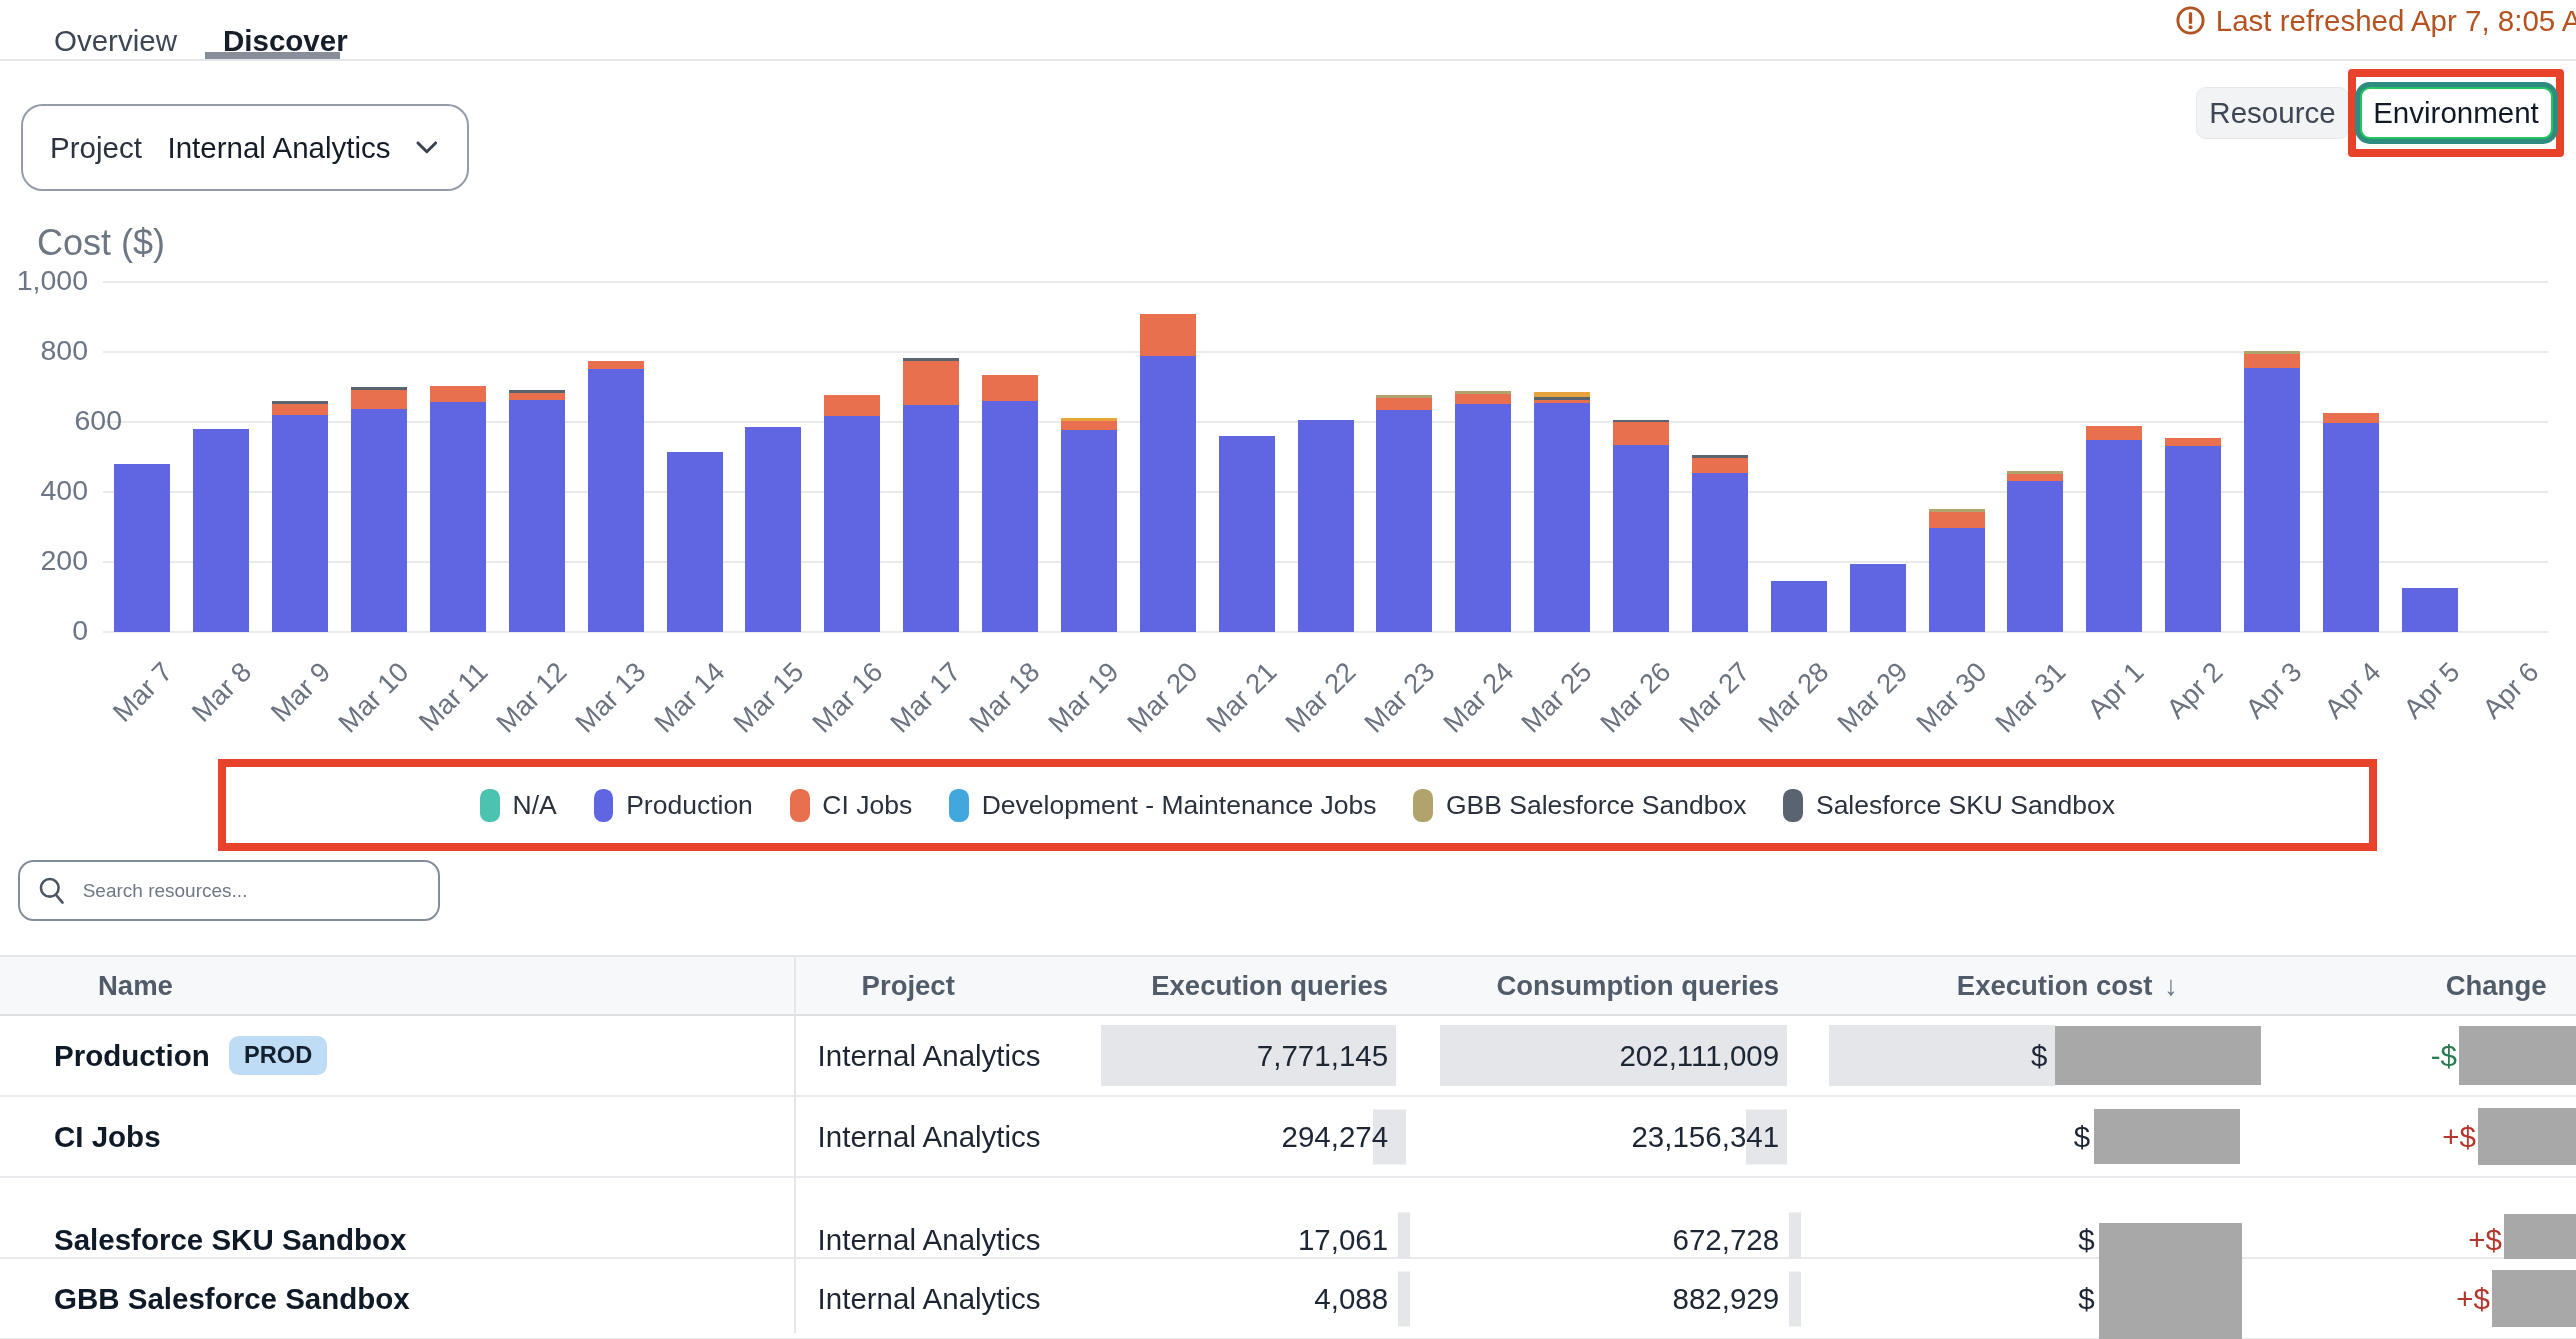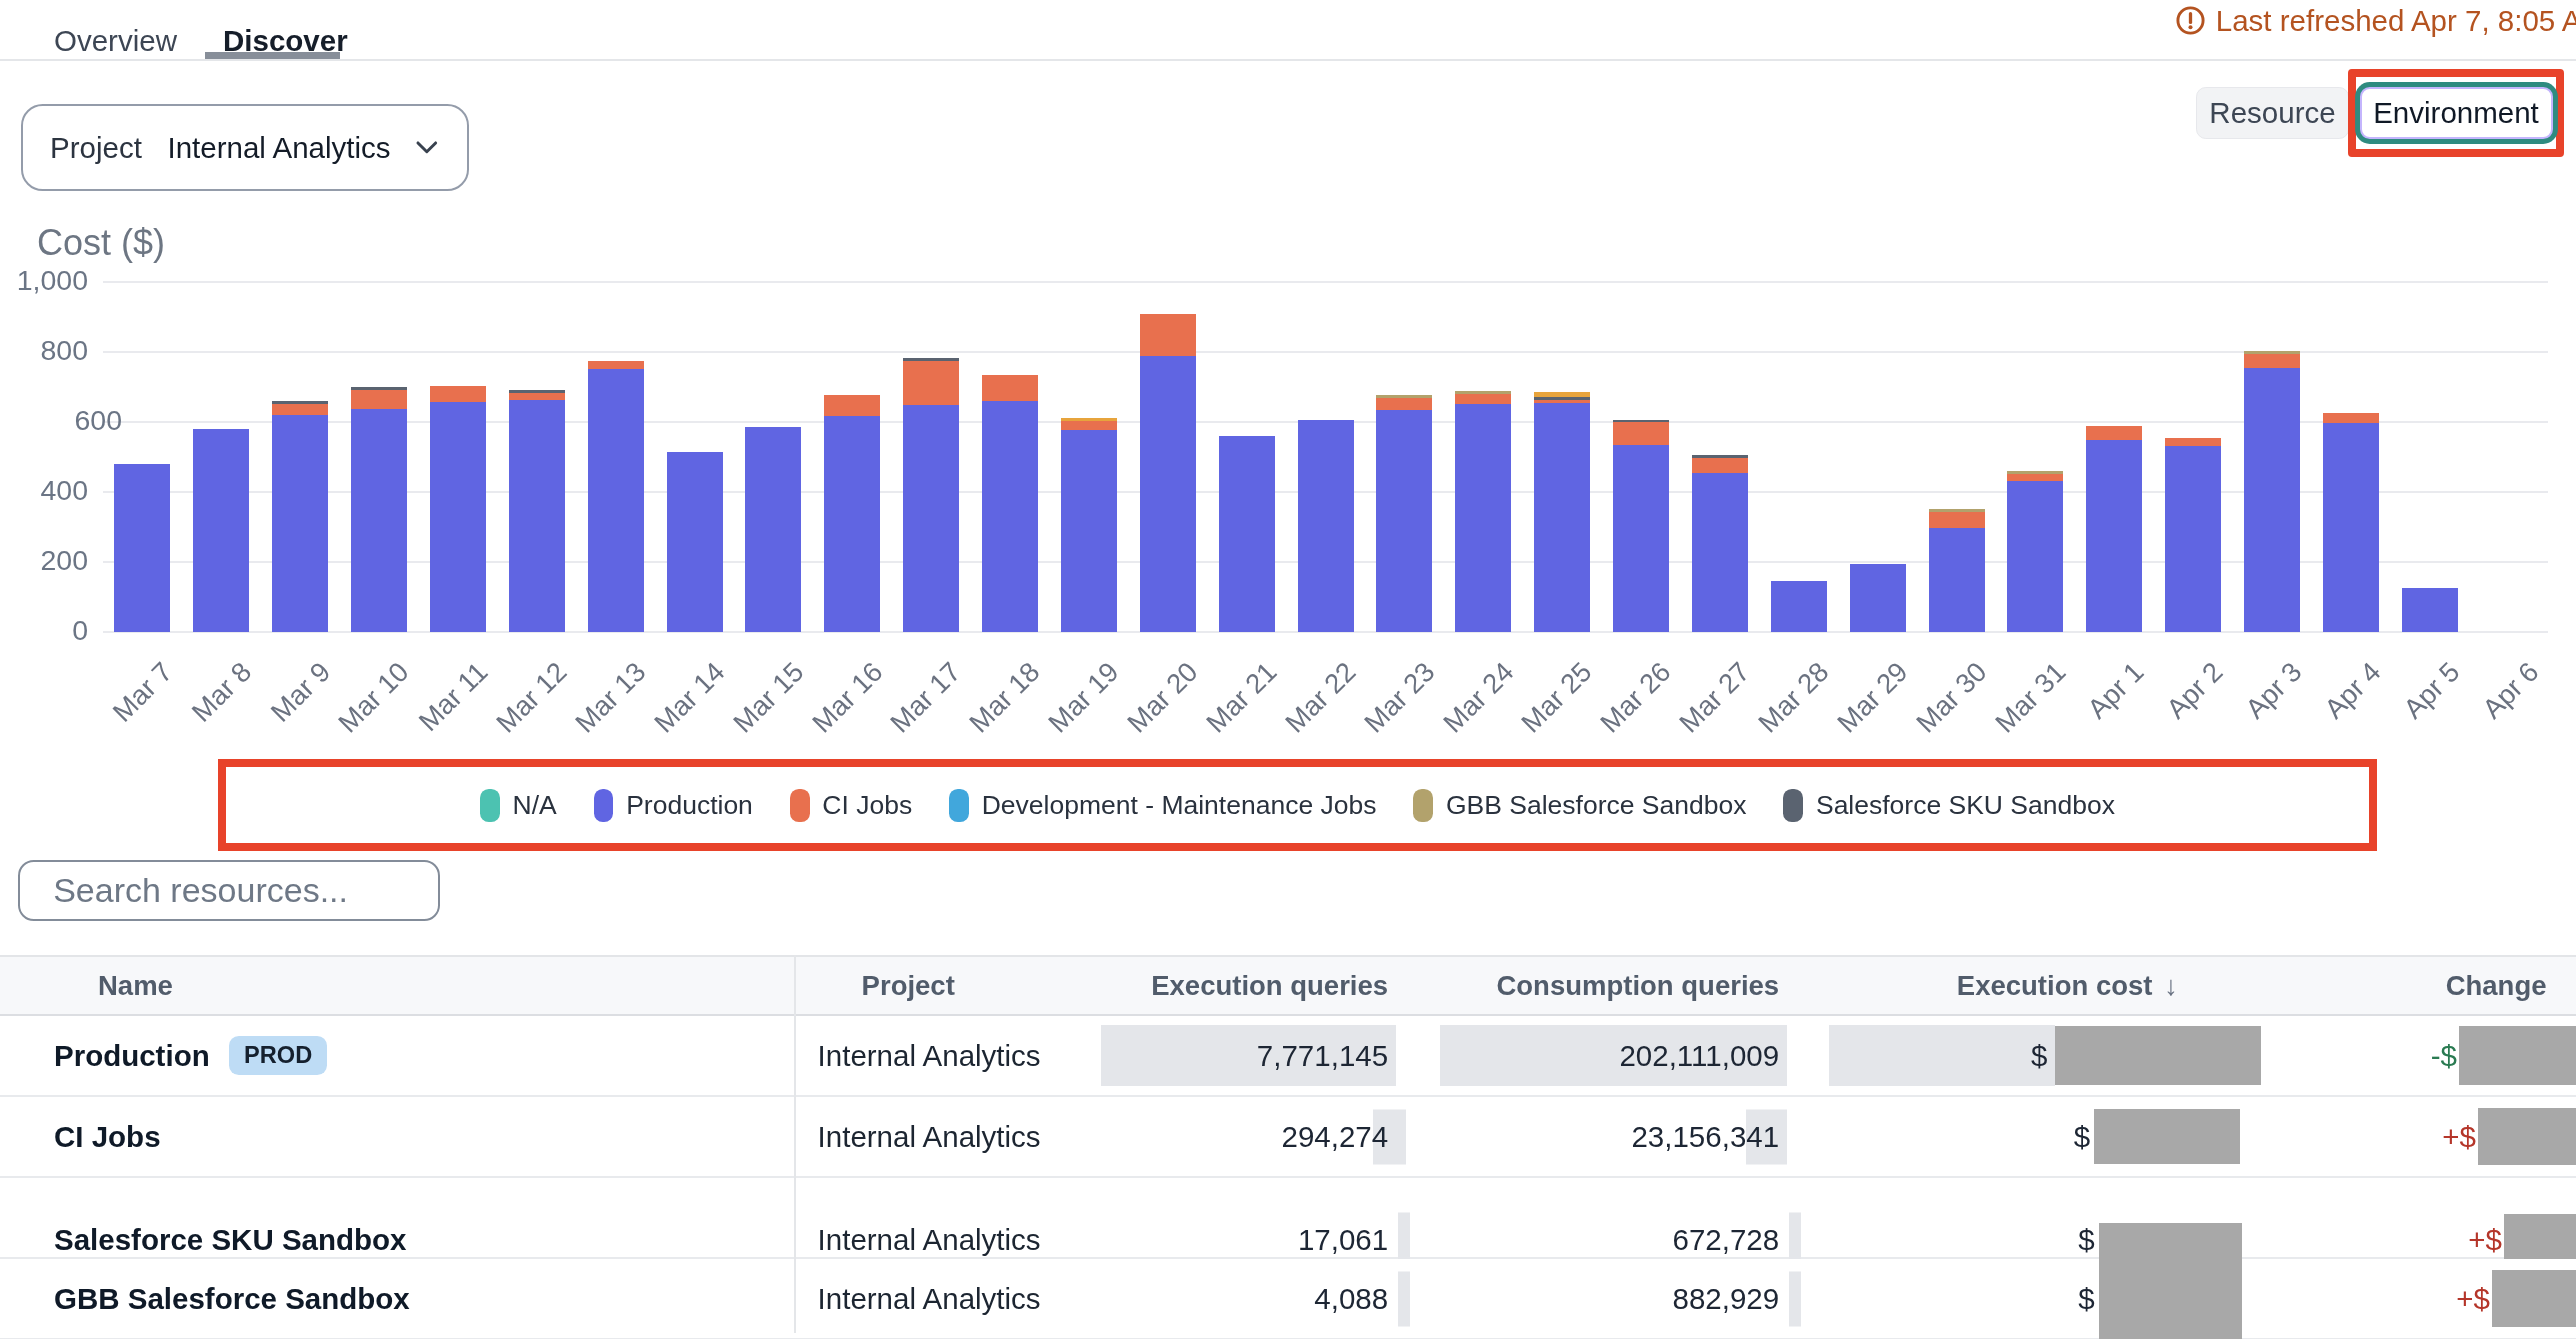--- a/index.html
+++ b/index.html
@@ -26,21 +26,21 @@
   .seg-resource{
     position:absolute;left:2196px;top:87px;width:153px;height:52px;background:#f2f3f5;
     border:1px solid #e7e8ec;border-radius:9.8px;display:flex;align-items:center;justify-content:center;
     font-size:29.5px;color:#3d4654;cursor:pointer;box-sizing:border-box;
   }
   .env-annotation{
     position:absolute;left:2348px;top:69px;width:216px;height:88px;box-sizing:border-box;
     border:8.8px solid #e8432a;border-radius:3.9px;display:flex;align-items:center;justify-content:center;
   }
   .seg-environment{
-    width:193px;height:52px;background:#ffffff;border:2px solid #c4b5fd;border-radius:9.8px;
+    width:193px;height:52px;background:#ffffff;border:2px solid #22c55e;border-radius:9.8px;
     box-shadow:0 0 0 4.9px #2e8b80;display:flex;align-items:center;justify-content:center;
     font-size:29.5px;color:#101926;cursor:pointer;box-sizing:border-box;
   }
   
   .chart{position:absolute;left:0;top:222px;width:2284px;height:511px;}
   .chart-title{position:absolute;left:37px;top:0;font-size:36px;font-weight:500;color:#6d7683;}
   .plot{position:absolute;left:103px;top:60px;width:2445px;height:350px;}
   .gridline{position:absolute;left:0;width:100%;height:2px;background:#e9eaee;}
   .ylabel{position:absolute;left:0;width:88px;text-align:right;font-size:28.5px;color:#6b7585;}
   .bars{position:absolute;left:0;bottom:0;width:100%;height:100%;display:flex;align-items:flex-end;}
@@ -61,21 +61,21 @@
   .legend{display:flex;align-items:center;gap:37px;flex-wrap:nowrap;}
   .legend-item{display:flex;align-items:center;gap:12.8px;cursor:pointer;}
   .swatch{width:19.7px;height:33px;border-radius:8.8px;flex:0 0 auto;}
   .legend-label{font-size:26.5px;color:#2a323e;white-space:nowrap;}
   
   .search{
     position:absolute;left:17.7px;top:860px;width:422px;height:61px;box-sizing:border-box;
     border:2px solid #838c99;border-radius:15.7px;display:flex;align-items:center;padding:0 17.7px;gap:13.8px;background:#fff;
   }
   .search input{
-    border:none;outline:none;flex:1;font-size:34px;color:#30394a;background:transparent;
+    border:none;outline:none;flex:1;font-size:19px;color:#30394a;background:transparent;
     font-family:"Liberation Sans","DejaVu Sans",sans-serif;
   }
   .search input::placeholder{color:#6e7886;}
   
   .table{position:absolute;left:0;top:955px;width:2576px;}
   .thead{
     display:grid;grid-template-columns:794px 307px 295px 391px 484px 305px;
     height:61px;background:#f7f8fa;border-top:2px solid #e3e5e8;border-bottom:2px solid #dcdee2;
     box-sizing:border-box;align-items:center;
   }

